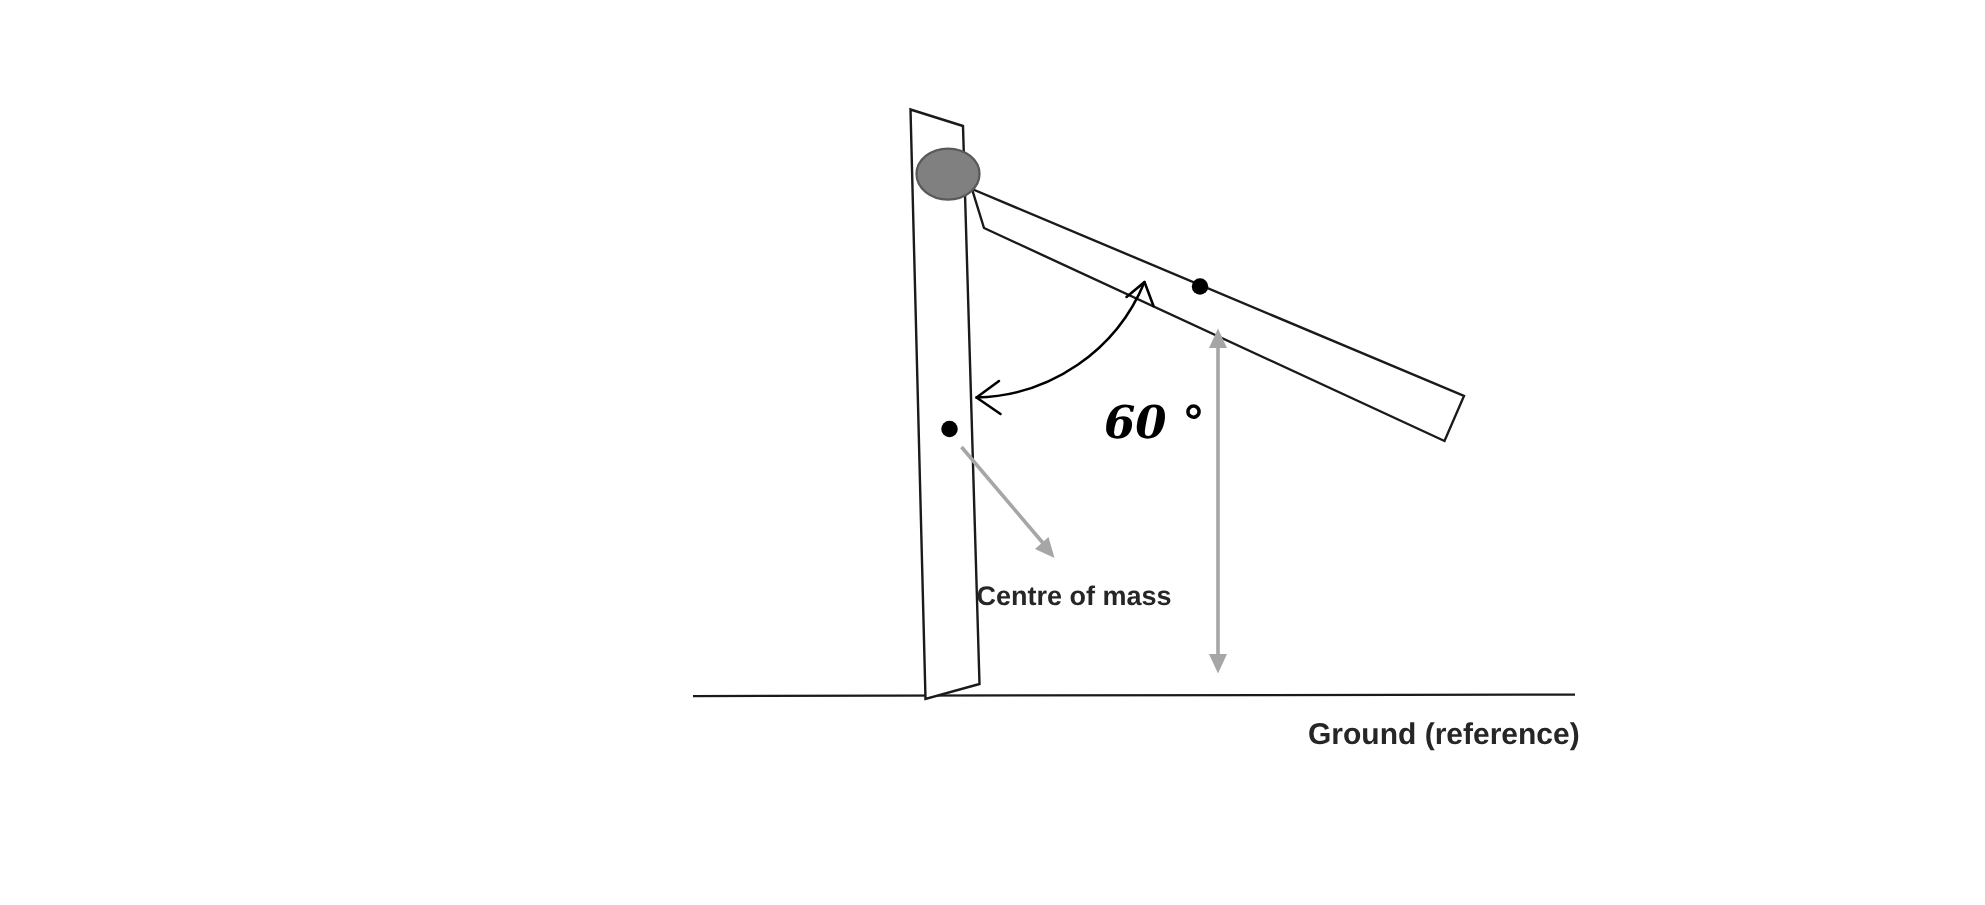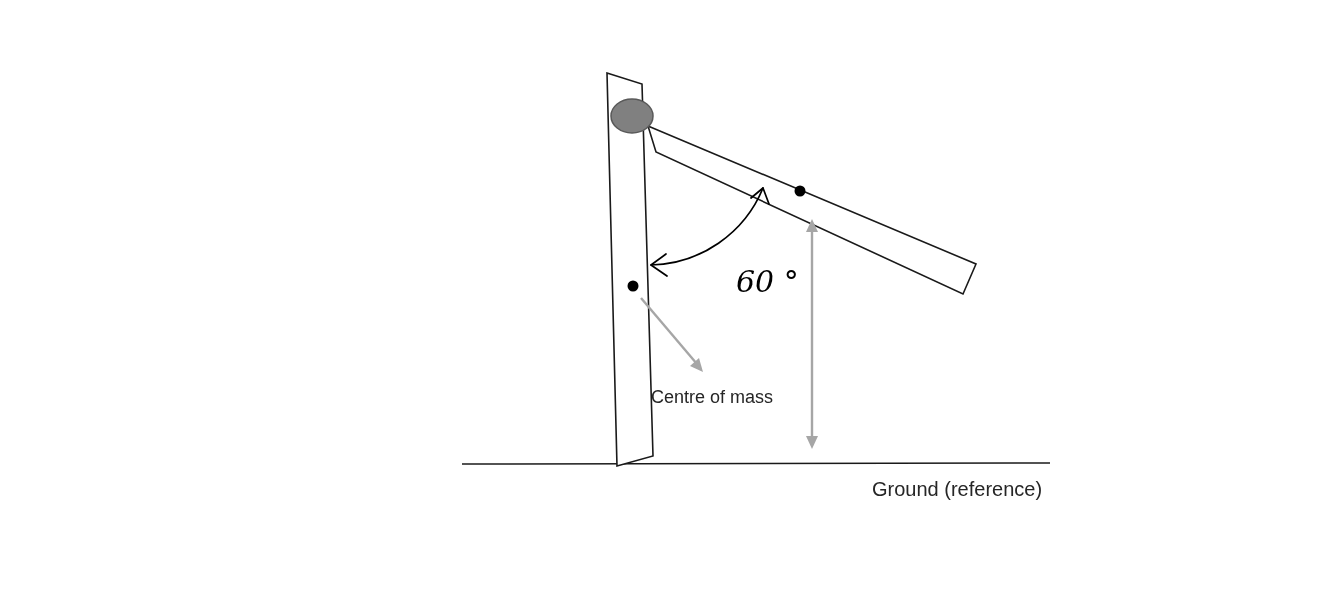--- a/index.html
+++ b/index.html
@@ -7,20 +7,21 @@
     padding: 0;
     background: #ffffff;
     font-family: "Liberation Sans", sans-serif;
   }
   .stage {
     position: relative;
     width: 1323px;
     height: 603px;
     background: #ffffff;
     overflow: hidden;
+    font-weight: bold;
   }
   svg { display: block; }
   .outline {
     fill: #ffffff;
     stroke: #1a1a1a;
     stroke-width: 1.6;
     stroke-linejoin: miter;
   }
   .thinline {
     fill: none;

